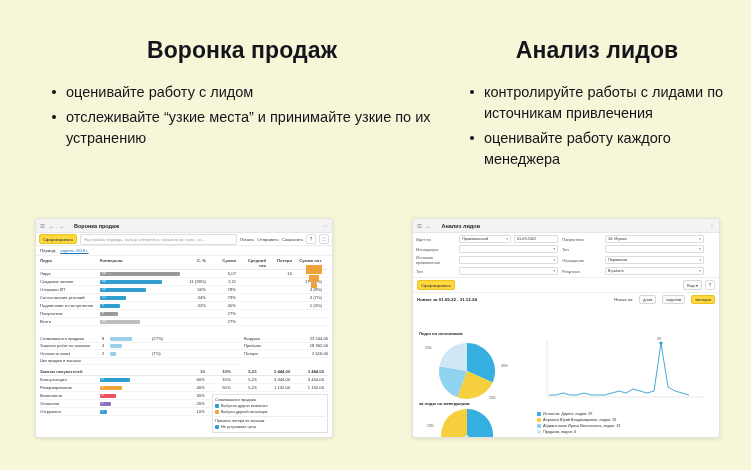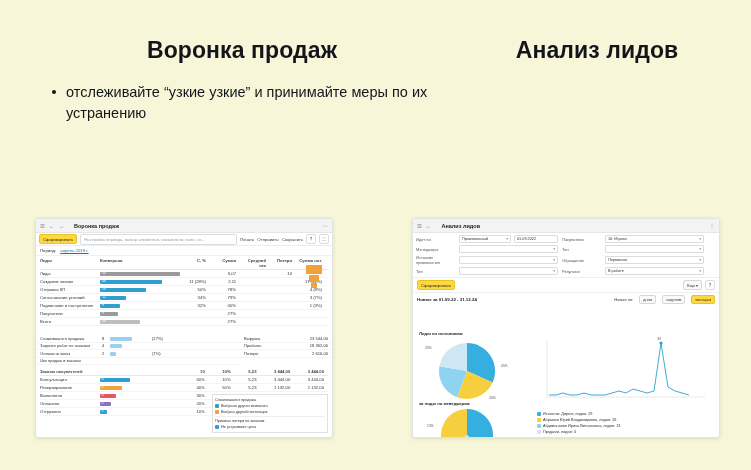--- a/index.html
+++ b/index.html
@@ -116,27 +116,30 @@
   .tiny{font-size:3.4px;fill:#555;}
 </style>
 </head>
 <body>
 
 <div class="page">
 
   <div class="col-left">
     <h1>Воронка продаж</h1>
     <ul>
-      <li>отслеживайте “узкие узкие” и принимайте меры по их устранению</li>
+      <li>оценивайте работу с лидом</li>
+      <li>отслеживайте “узкие места” и принимайте узкие по их устранению</li>
     </ul>
   </div>
 
   <div class="col-right">
     <h1>Анализ лидов</h1>
     <ul>
+      <li>контролируйте работы с лидами по источникам привлечения</li>
+      <li>оценивайте работу каждого менеджера</li>
     </ul>
   </div>
 
   <div class="shot" id="shot-funnel">
 
     <div class="winbar">
       <span class="nav">☰</span>
       <span class="nav">←</span>
       <span class="nav">→</span>
       <span class="wtitle">Воронка продаж</span>

